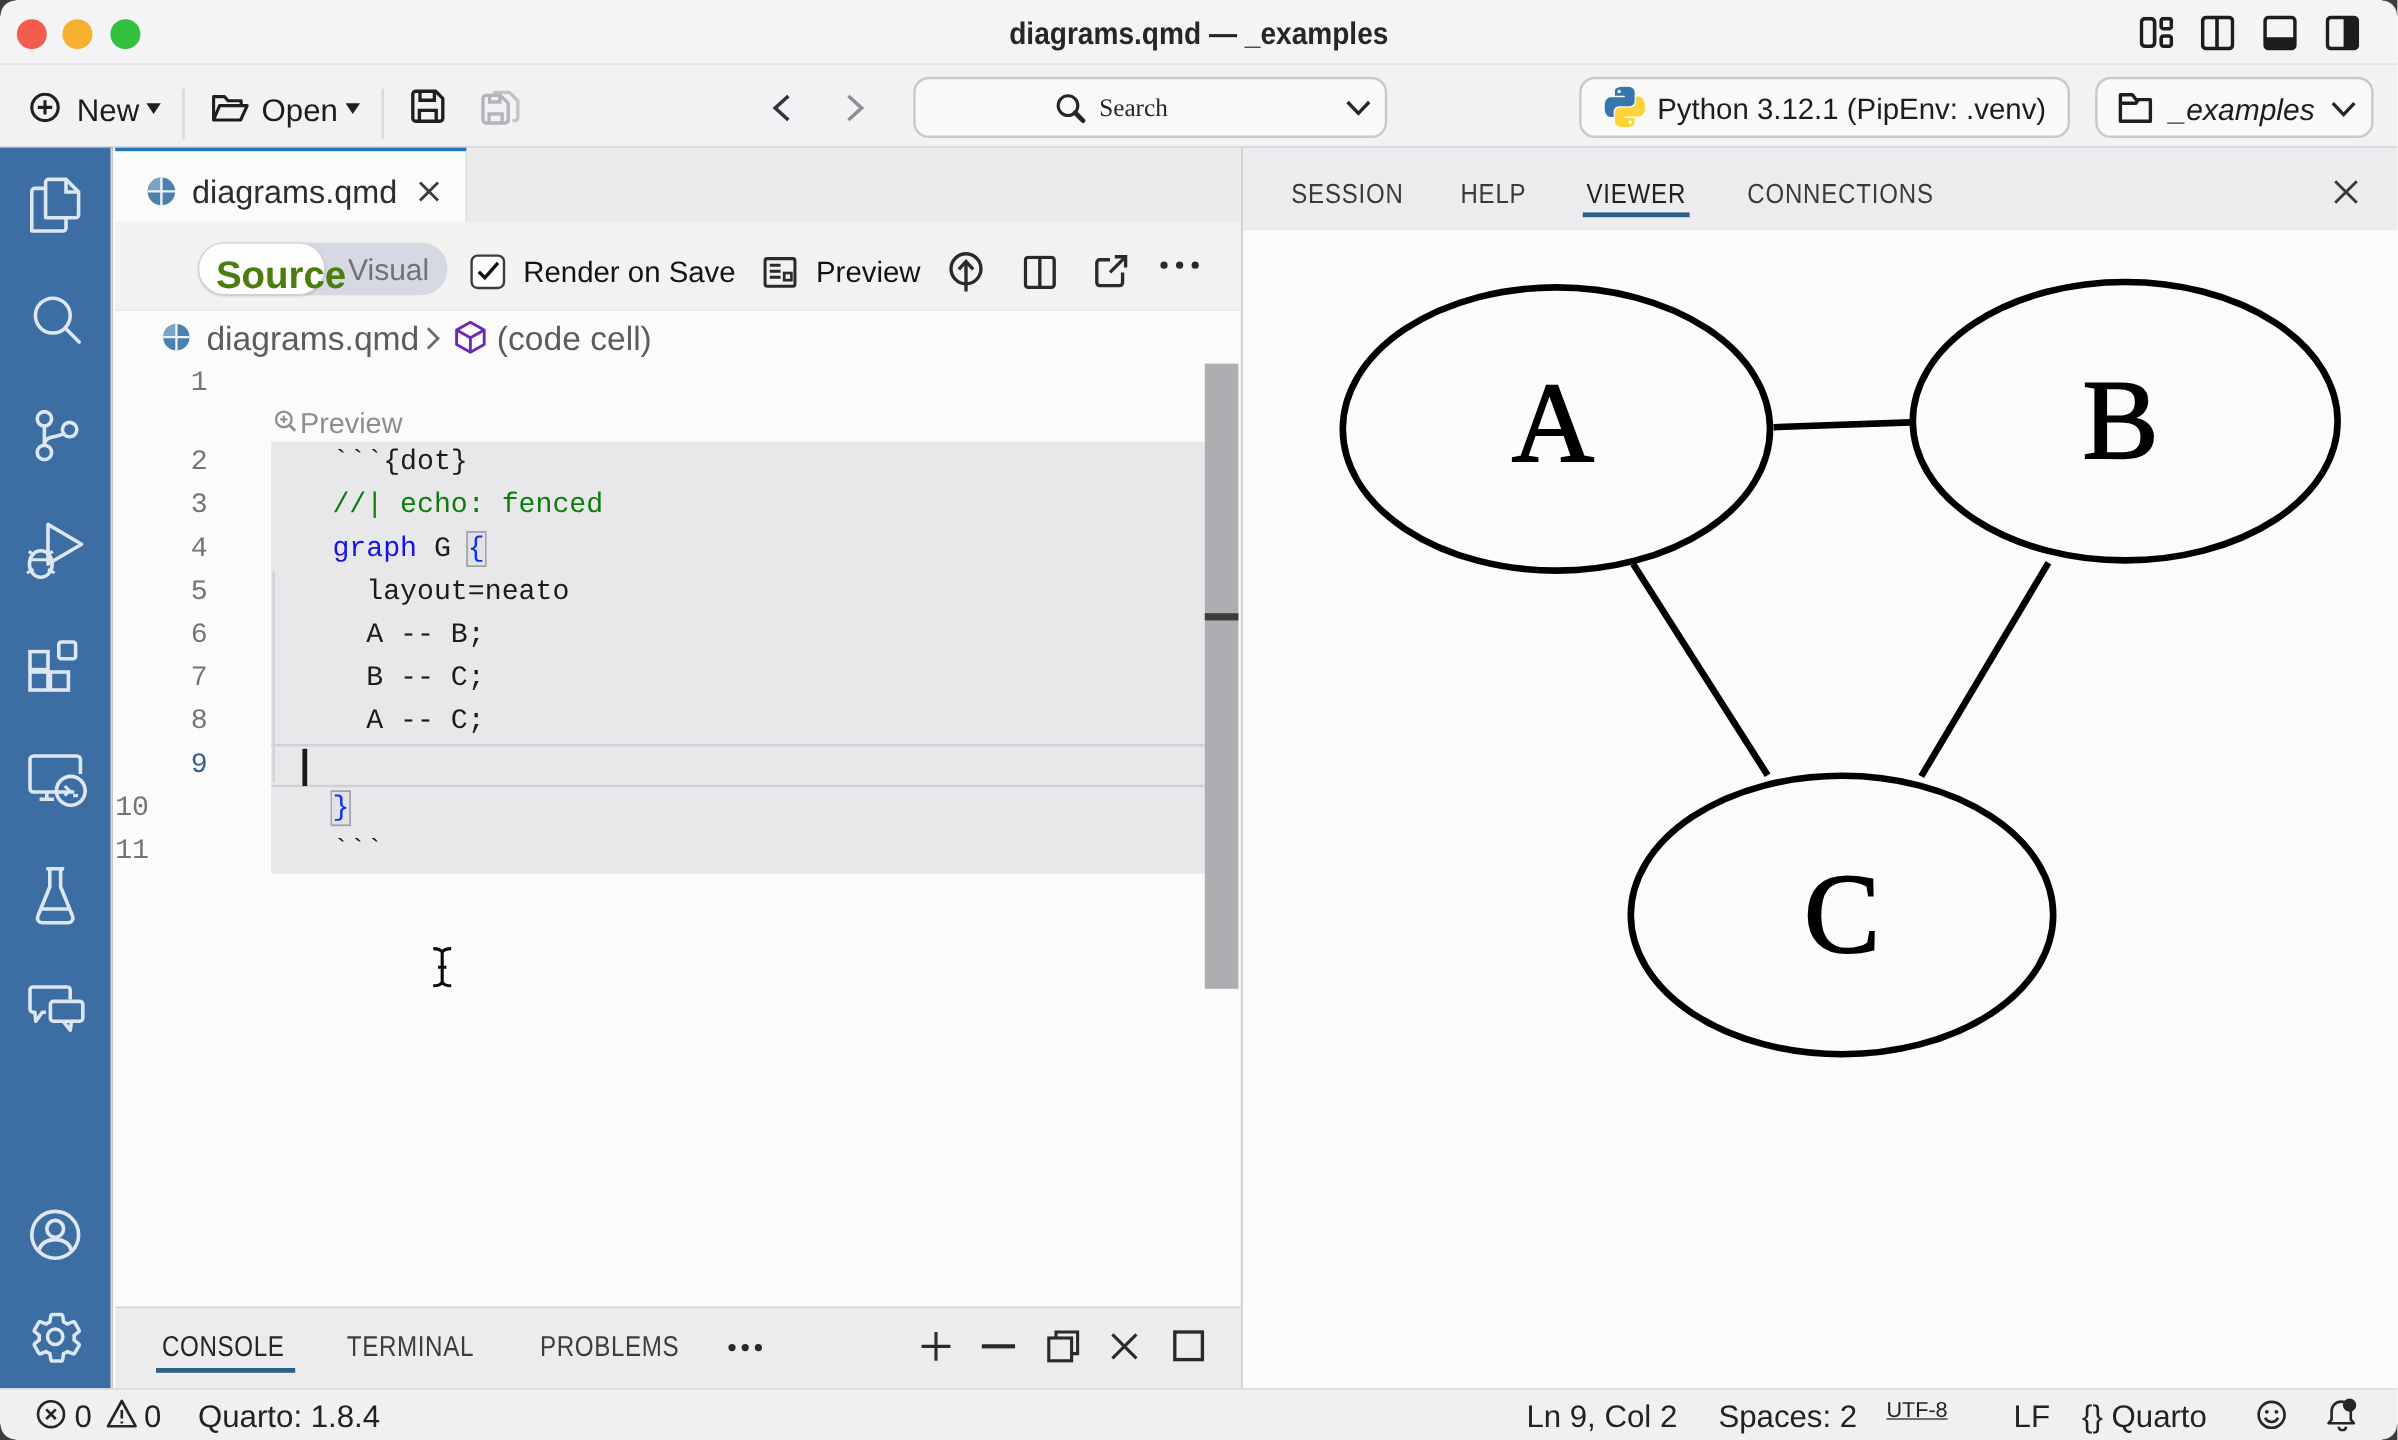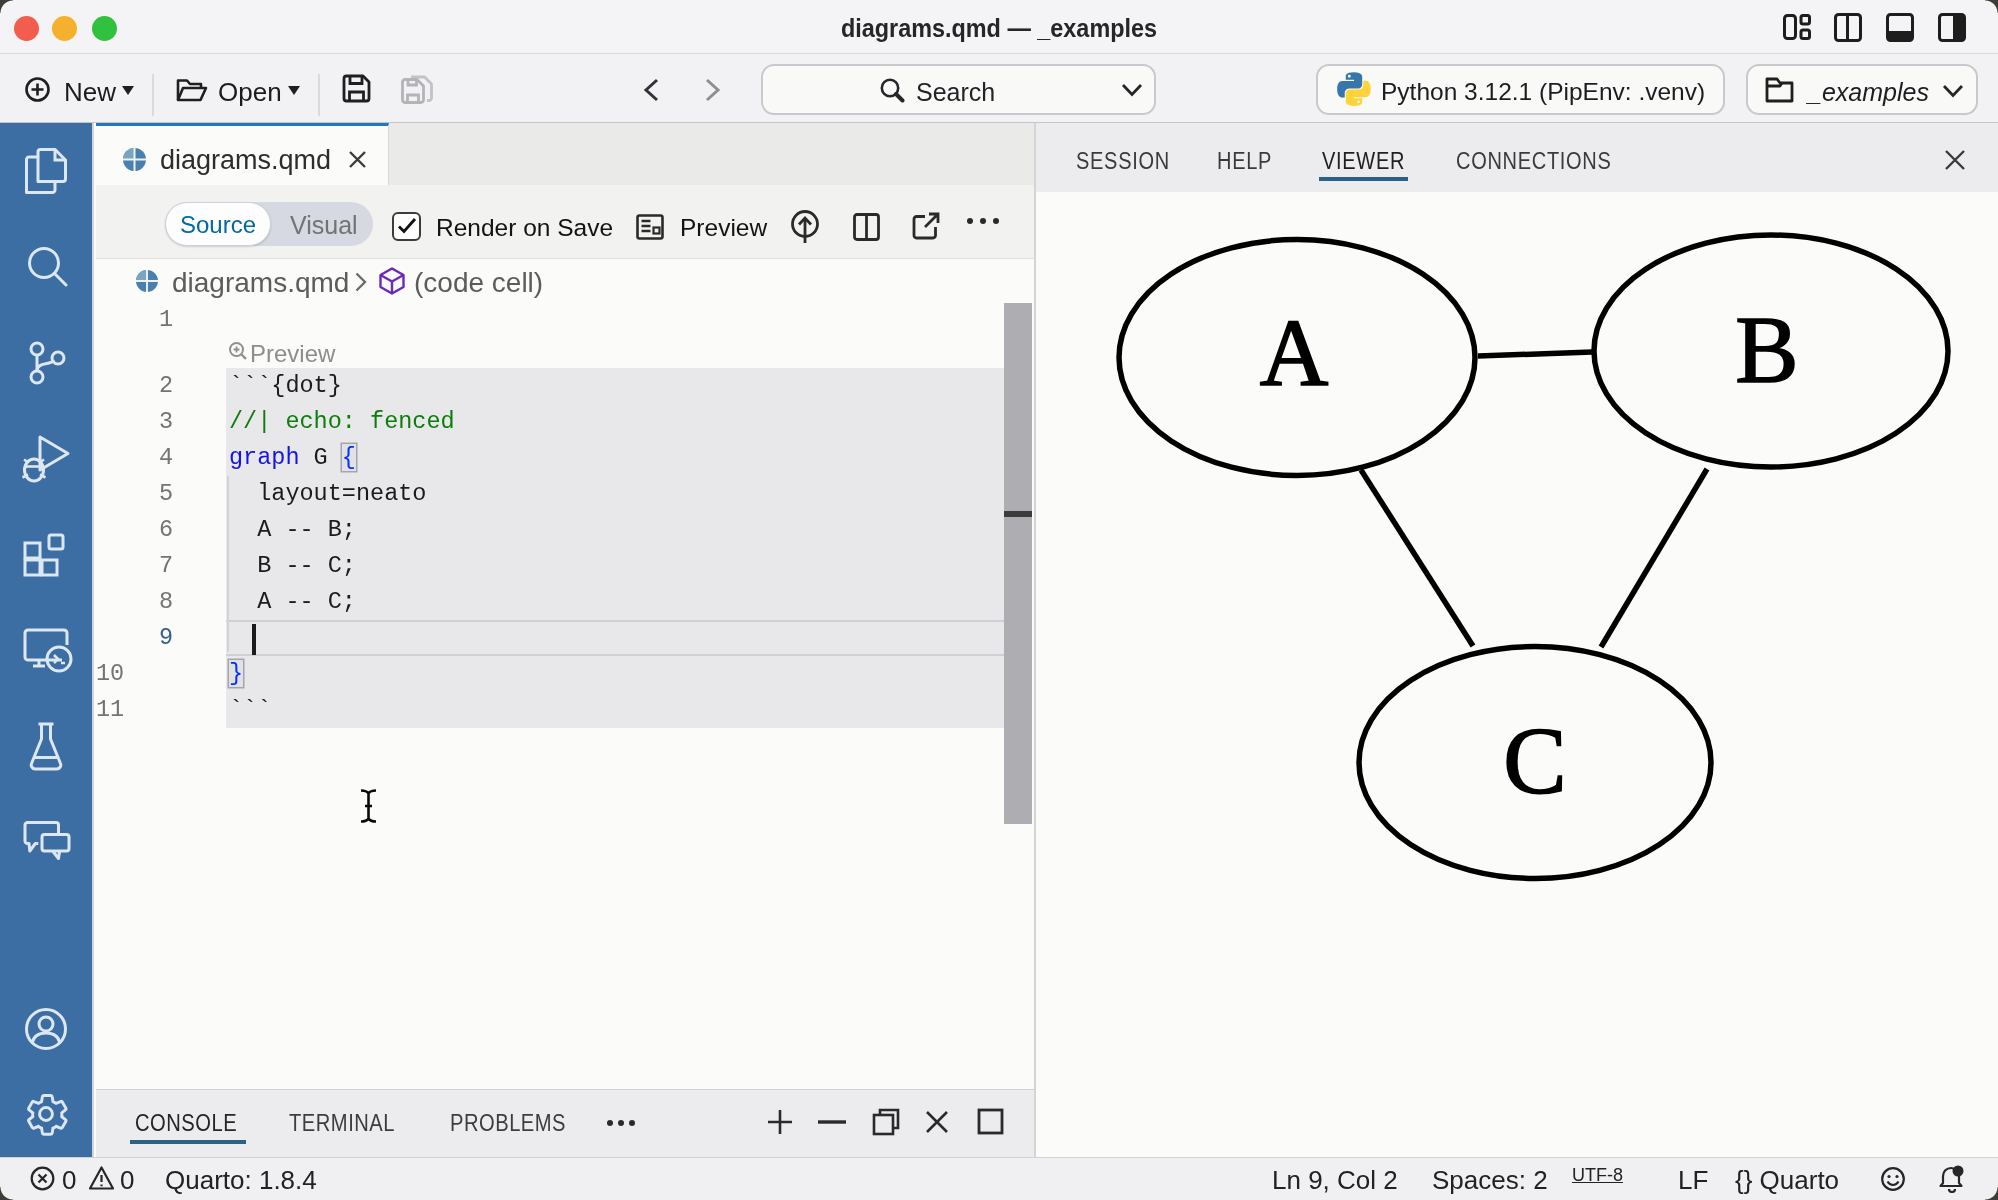--- a/index.html
+++ b/index.html
@@ -76,21 +76,21 @@
 </svg>
 <svg class="abs" style="left:705px;top:78px;" width="16" height="24" viewBox="0 0 16 24">
   <path d="M2 2l11 10L2 22" fill="none" stroke="#8e8e92" stroke-width="3"></path>
 </svg>
 
 <div class="abs" style="left:761px;top:64px;width:395px;height:51px;background:#f9f9f7;border:2px solid #c9c9cd;border-radius:13px;"></div>
 <svg class="abs" style="left:879px;top:77px;" width="26" height="26" viewBox="0 0 26 26">
   <circle cx="11" cy="11" r="8.2" fill="none" stroke="#26262a" stroke-width="2.6"></circle>
   <path d="M17 17l6.5 6.5" stroke="#26262a" stroke-width="4" stroke-linecap="round"></path>
 </svg>
-<div class="abs" style="left:916px;top:78px;font-size:25px;color:#242428;">Search</div>
+<div class="abs" style="left:916px;top:78px;font-size:21px;color:#242428;font-family:Liberation Serif, serif;">Search</div>
 <svg class="abs" style="left:1121px;top:83px;" width="22" height="14" viewBox="0 0 22 14">
   <path d="M2 2l9 9.5L20 2" fill="none" stroke="#26262a" stroke-width="2.8"></path>
 </svg>
 
 <div class="abs" style="left:1316px;top:64px;width:409px;height:51px;background:#f9f9f7;border:2px solid #c9c9cd;border-radius:13px;"></div>
 <svg class="abs" style="left:1337px;top:72px;" width="34" height="34" viewBox="0 0 256 256">
   <path fill="#3776ab" d="M126.9 1C62 1 66 29.3 66 29.3l.1 29.3h62v8.8H41.3S1 62.7 1 128.3c0 65.7 36.2 63.3 36.2 63.3h20.9v-30.5s-1.2-36.2 35.6-36.2h61.5s34.5.6 34.5-33.3V35.5S194.6 1 126.9 1zM92.8 20.7a11.1 11.1 0 1 1 0 22.2 11.1 11.1 0 0 1 0-22.2z"></path>
   <path fill="#ffd43b" d="M128.8 255.6c64.9 0 60.8-28.3 60.8-28.3l-.1-29.3h-62v-8.8h86.9s40.3 4.7 40.3-60.9c0-65.7-36.2-63.3-36.2-63.3h-20.9v30.5s1.2 36.2-35.6 36.2h-61.5s-34.5-.6-34.5 33.3v56.1s-5.2 34.5 62.8 34.5zM162.9 236a11.1 11.1 0 1 1 0-22.2 11.1 11.1 0 0 1 0 22.2z"></path>
 </svg>
 <div class="abs" style="left:1381px;top:78px;font-size:24.5px;color:#1d1d21;">Python 3.12.1 (PipEnv: .venv)</div>
@@ -179,21 +179,21 @@
   <path d="M0 11.5 A 11.5 11.5 0 0 1 11.5 0 L 11.5 11.5 Z" fill="#7ba4c3"></path>
   <path d="M11.5 0v23M0 11.5h23" stroke="#eef3f7" stroke-width="2"></path>
 </svg>
 <div class="abs" style="left:160px;top:145px;font-size:27px;color:#2d2d2d;">diagrams.qmd</div>
 <svg class="abs" style="left:348px;top:150px;" width="19" height="19" viewBox="0 0 19 19">
   <path d="M2 2l15 15M17 2L2 17" stroke="#3c3c3c" stroke-width="2.4"></path>
 </svg>
 
 <div class="abs" style="left:165px;top:202px;width:208px;height:44px;background:#d6d8e2;border-radius:22px;"></div>
 <div class="abs" style="left:165px;top:202px;width:106px;height:44px;background:#fdfdfd;border:1px solid #d0d2da;border-radius:22px;box-shadow:0 1px 2px rgba(0,0,0,.15);"></div>
-<div class="abs" style="left:180px;top:211px;font-size:24px;color:#0369a1;">Source</div>
+<div class="abs" style="left:180px;top:211px;font-size:32px;color:#4d7c0f;font-weight:bold;">Source</div>
 <div class="abs" style="left:290px;top:211px;font-size:25px;color:#737373;">Visual</div>
 <div class="abs" style="left:392px;top:212px;width:29px;height:29px;border:2.5px solid #3c3c3c;border-radius:6px;background:#fdfdfd;"></div>
 <svg class="abs" style="left:397px;top:217px;" width="20" height="18" viewBox="0 0 20 18">
   <path d="M2 9.5l5 5L18 2" fill="none" stroke="#111" stroke-width="2.8"></path>
 </svg>
 <div class="abs" style="left:436px;top:214px;font-size:24.5px;color:#131313;">Render on Save</div>
 <svg class="abs" style="left:636px;top:214px;" width="28" height="26" viewBox="0 0 28 26">
   <rect x="1.5" y="1.5" width="25" height="23" rx="2" fill="none" stroke="#2a2a2a" stroke-width="2.6"></rect>
   <path d="M5.5 7h9M5.5 12h9M5.5 17h9" stroke="#2a2a2a" stroke-width="2.4"></path>
   <rect x="17.5" y="13.5" width="6" height="6" fill="none" stroke="#2a2a2a" stroke-width="2.2"></rect>
@@ -248,21 +248,21 @@
 <div class="mono abs" style="left:96px;top:620px;width:77px;font-size:23.5px;line-height:36px;color:#33608f;text-align:right;">9</div>
 <div class="mono abs" style="left:96px;top:656px;width:77px;font-size:23.5px;line-height:36px;color:#747474;text-align:left;">10<br>11</div>
 
 <svg class="abs" style="left:228px;top:341px;" width="20" height="20" viewBox="0 0 20 20">
   <circle cx="8.5" cy="8.5" r="6.5" fill="none" stroke="#8f8f8f" stroke-width="2"></circle>
   <path d="M5.5 8.5h6M8.5 5.5v6" stroke="#8f8f8f" stroke-width="1.8"></path>
   <path d="M13.5 13.5l4.5 4.5" stroke="#8f8f8f" stroke-width="2.4"></path>
 </svg>
 <div class="abs" style="left:250px;top:340px;font-size:24px;color:#8d8d8d;">Preview</div>
 
-<div class="mono abs" style="left:229px;top:368px;font-size:23.5px;line-height:36px;white-space:pre;color:#1b1b1b;">```{dot}
+<div class="mono abs" style="left:229px;top:368px;font-size:23.5px;line-height:36px;white-space:pre;color:#1b1b1b;padding-left:48px;">```{dot}
 <span style="color:#0c7d0c;">//| echo: fenced</span>
 <span style="color:#1414e8;">graph</span> G <span style="color:#0431fa;background:#e2e2e6;box-shadow:0 0 0 1.5px #a4a4ae;">{</span>
   layout=neato
   A -- B;
   B -- C;
   A -- C;
  
 <span style="color:#0431fa;background:#e2e2e6;box-shadow:0 0 0 1.5px #a4a4ae;">}</span>
 ```</div>
 

